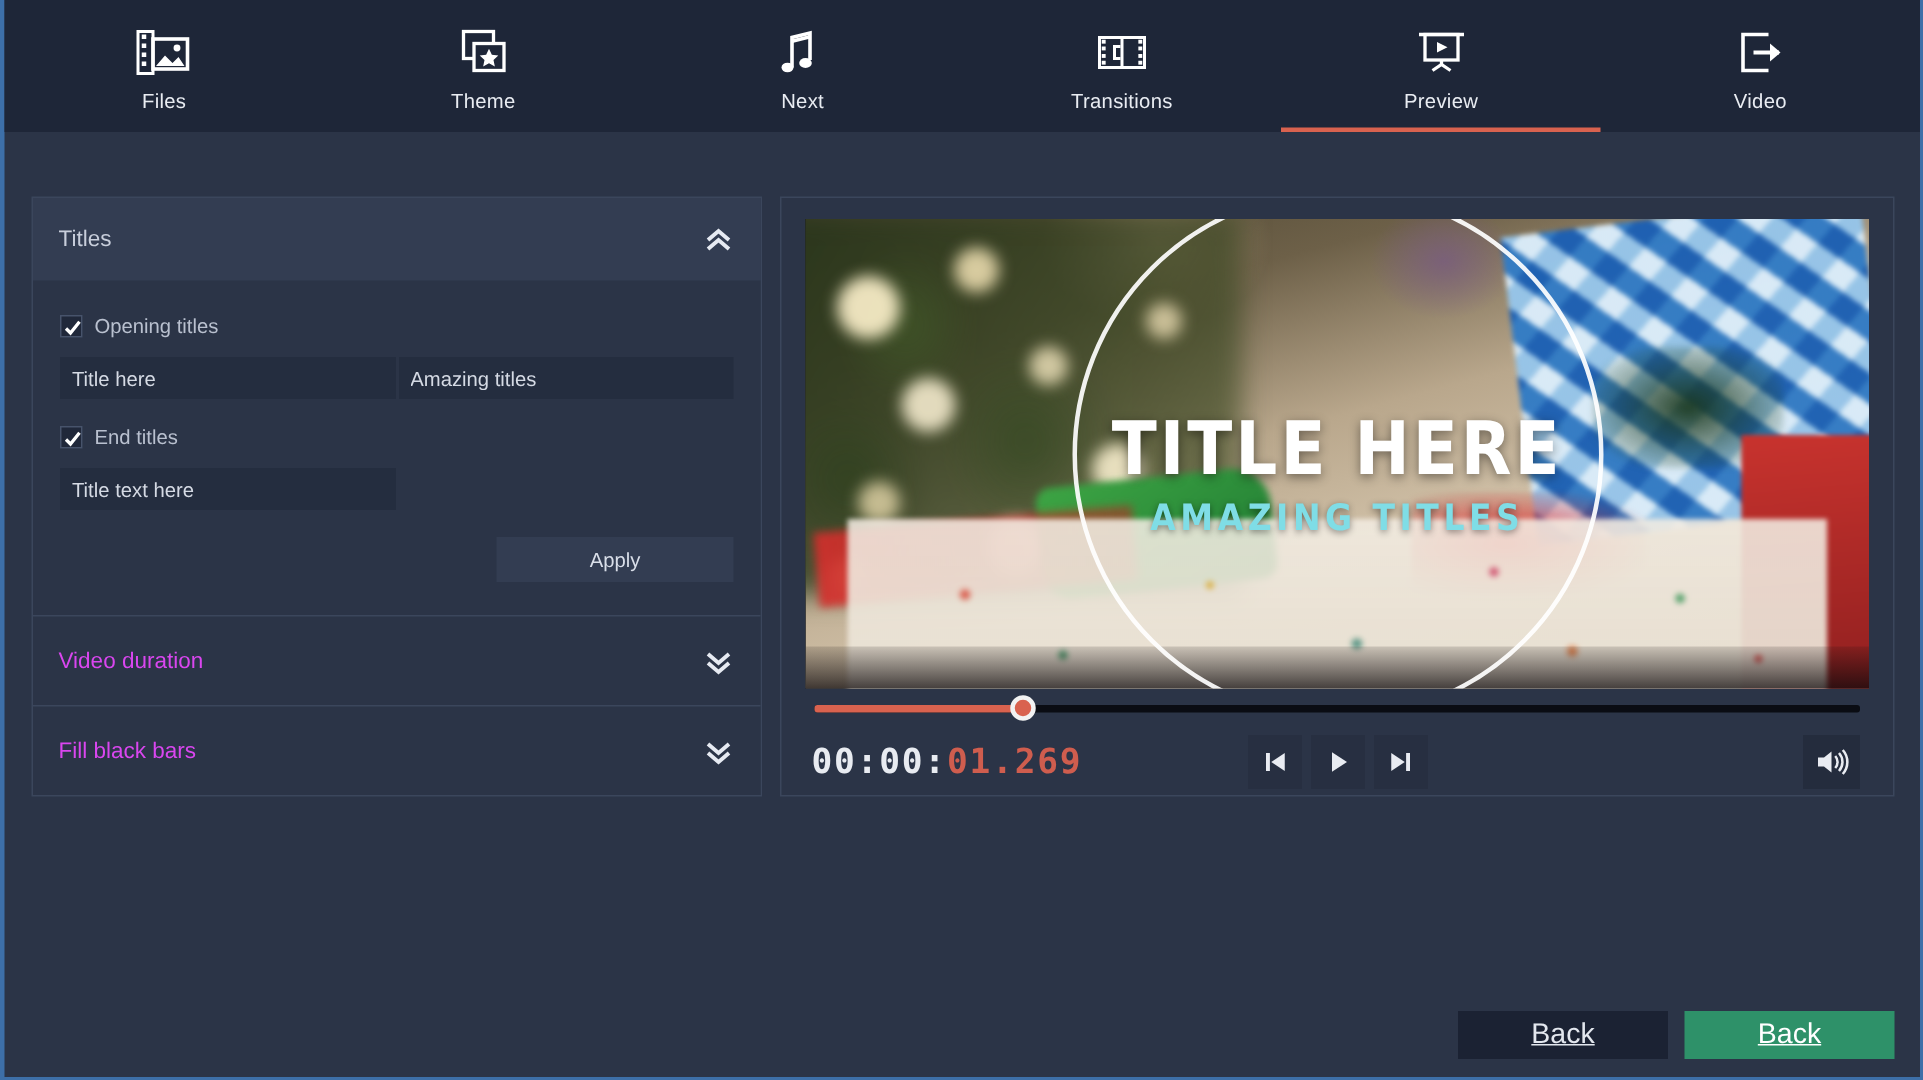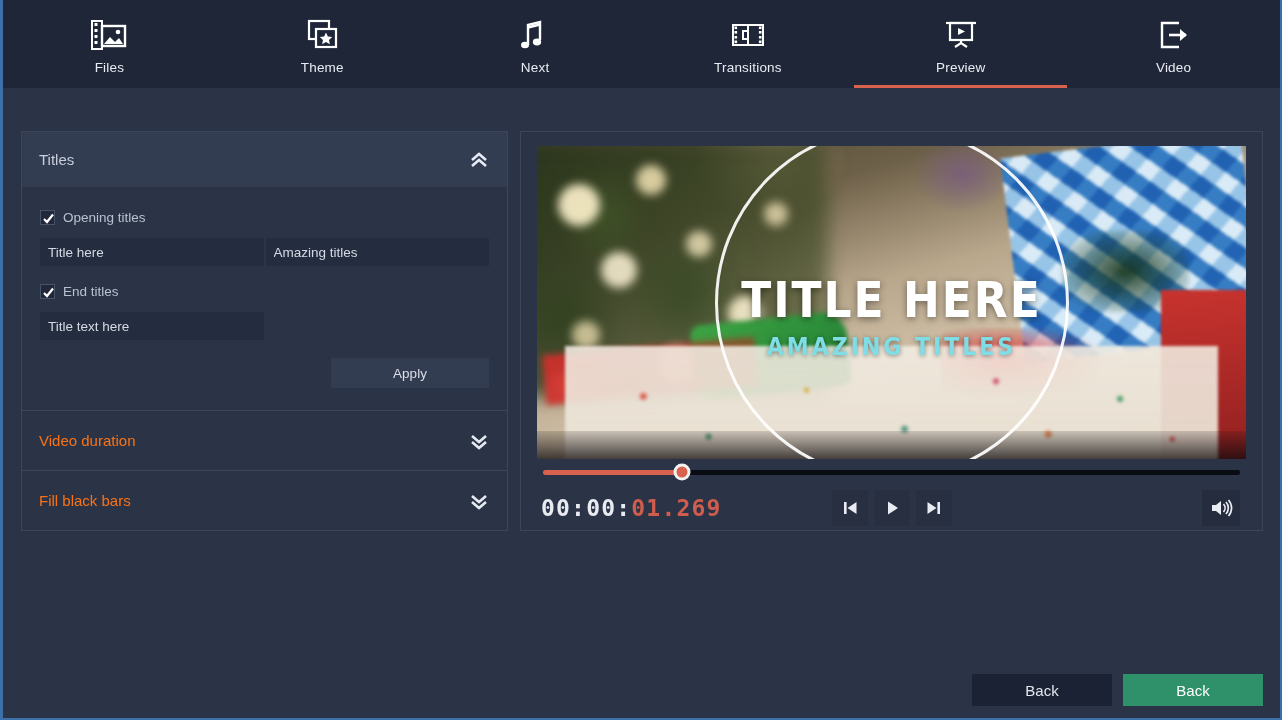--- a/index.html
+++ b/index.html
@@ -55,21 +55,20 @@
   }
   .tb-btn svg { display:block; }
 
   
   .topnav {
     height: 88px;
     background: #1e2638;
     display: flex;
     align-items: stretch;
     position: relative;
-    justify-content: center;
   }
   .navitem {
     flex: 1 1 0;
     display: flex;
     flex-direction: column;
     align-items: center;
     justify-content: center;
     position: relative;
     cursor: default;
     padding-top: 4px;
@@ -177,21 +176,21 @@
 
   .sect-collapsed {
     height: 60px;
     background: #2b3447;
     border-top: 1px solid #3b465c;
     display: flex;
     align-items: center;
     padding: 0 17px;
     cursor: default;
   }
-  .sect-collapsed .t { font-size: 15px; color: #f97316; flex: 1; }
+  .sect-collapsed .t { font-size: 15px; color: #d946ef; flex: 1; }
 
   
   .previewpanel {
     flex: 1;
     background: #2b3447;
     border: 1px solid #3b465c;
     padding: 14px 16px 0 16px;
     display: flex;
     flex-direction: column;
   }
@@ -379,24 +378,25 @@
   }
 
   
   .footer {
     position: absolute;
     right: 17px; bottom: 12px;
     display: flex; gap: 11px;
   }
   .btn {
     width: 140px; height: 32px;
-    font-size: 15px;
+    font-size: 19px;
     font-family: "Liberation Sans", sans-serif;
     border: none;
     cursor: default;
+    text-decoration: underline;
   }
   .btn.back { background: #1b2233; color: #e3e7ee; }
   .btn.next { background: #2e9169; color: #ffffff; }
 </style>
 </head>
 <body>
 
 <div id="app">
 
 

